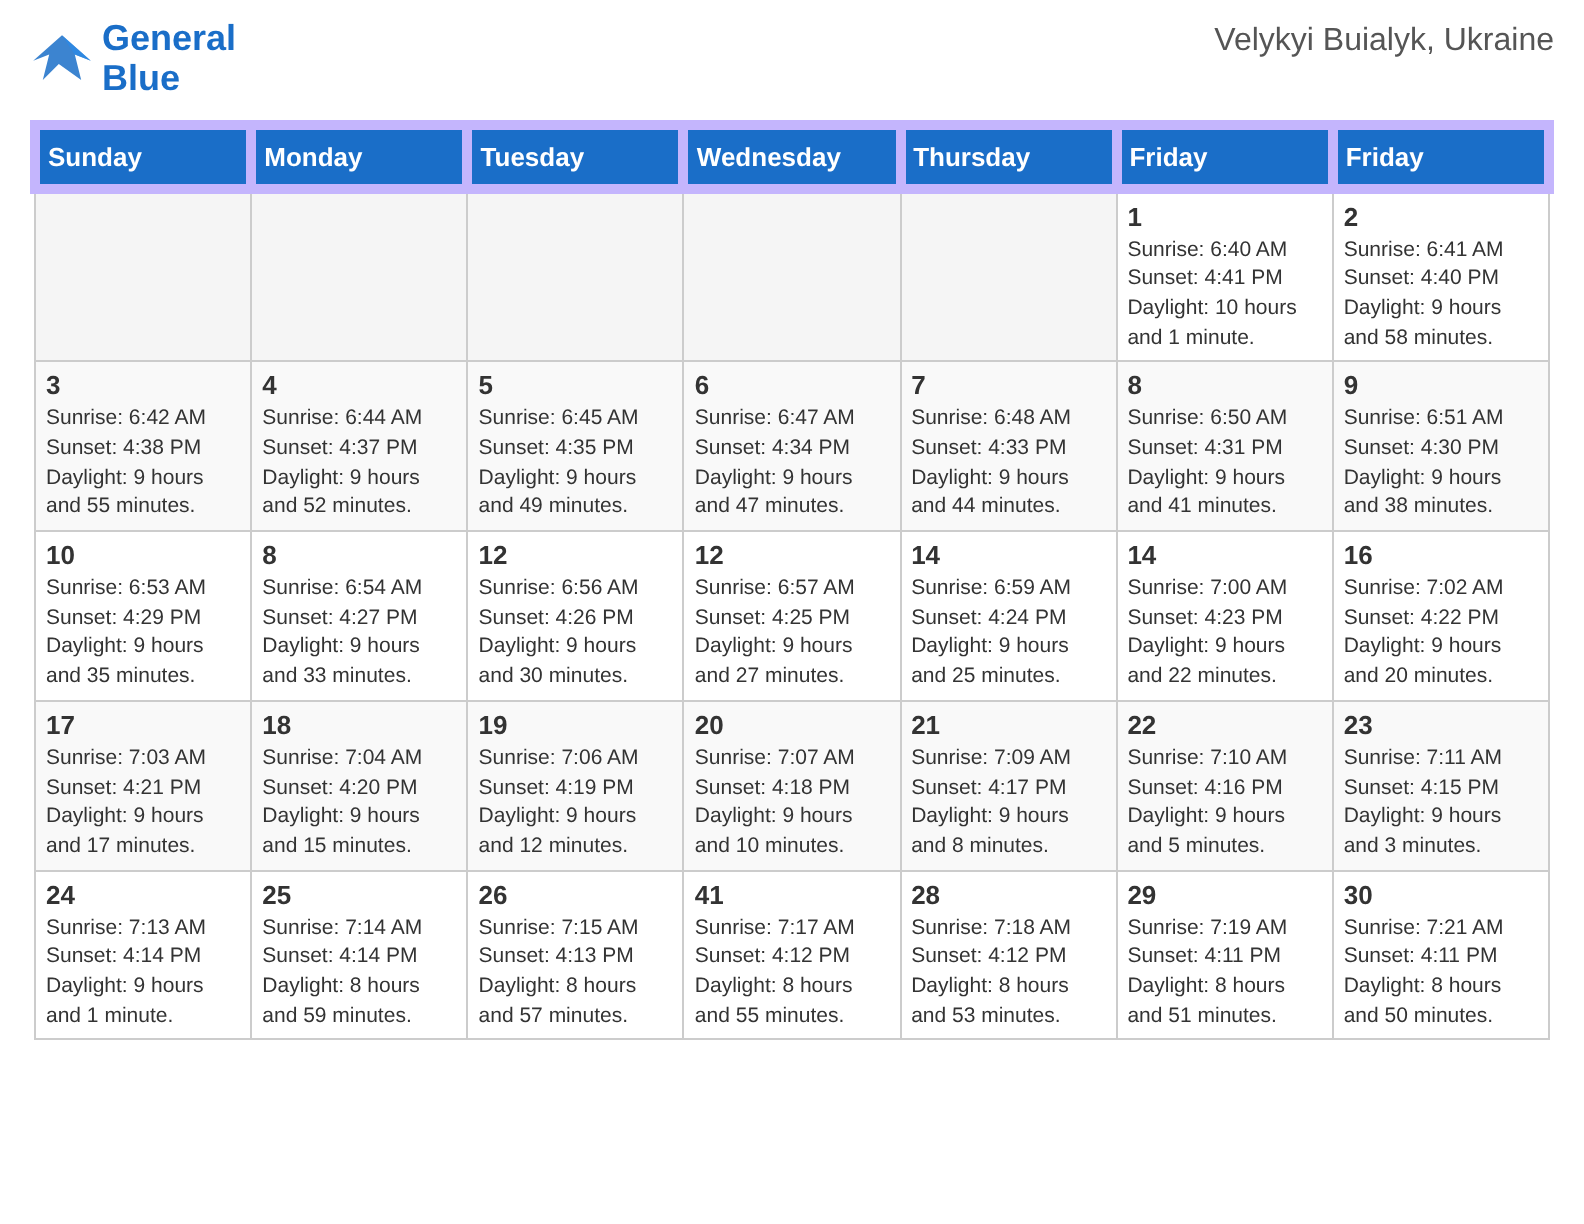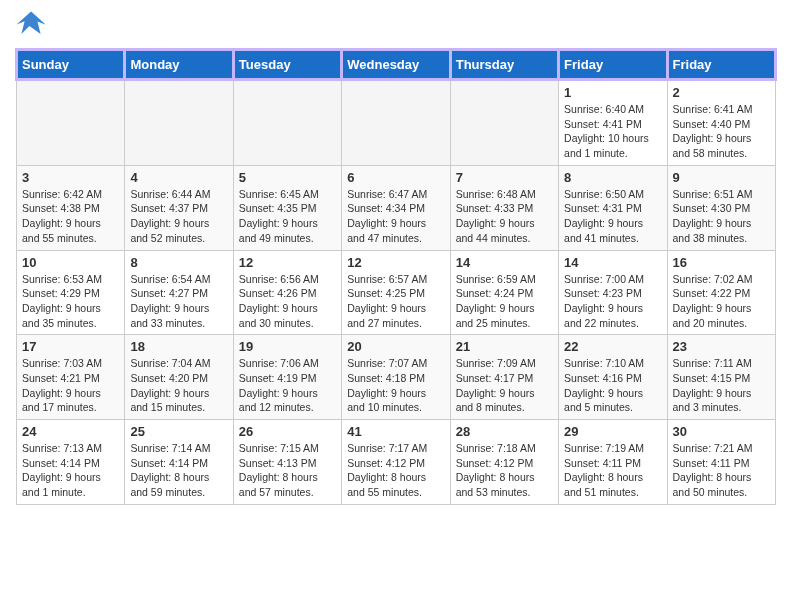--- a/index.html
+++ b/index.html
@@ -7,39 +7,44 @@
     .container { padding: 10px 15px; }
     .header { display: flex; justify-content: space-between; align-items: flex-start; margin-bottom: 10px; }
     .logo { display: flex; align-items: center; gap: 4px; }
     .logo-text { font-size: 18px; font-weight: bold; color: #333; line-height: 1.1; }
     .logo-text span { color: #1a6ec8; }
     .logo-bird { width: 32px; height: 28px; }
     .title-block { text-align: right; }
     .month-title { font-size: 36px; font-weight: bold; color: #333; }
     .location { font-size: 16px; color: #555; margin-top: 2px; }
     .calendar { width: 100%; border-collapse: collapse; }
-    .calendar th { background: #1a6ec8; color: #fff; padding: 6px 4px; font-size: 13px; text-align: left; border: 3px solid #c4b5fd; }
+    .calendar th { background: #1a6ec8; color: #fff; padding: 6px 4px; font-size: 13px; text-align: left; border: 5px solid #c4b5fd; }
     .calendar td { border: 1px solid #ccc; vertical-align: top; padding: 4px 5px; min-height: 80px; width: 14.28%; background: #fff; }
     .calendar td.empty { background: #f5f5f5; }
     .day-num { font-size: 13px; font-weight: bold; color: #333; display: block; margin-bottom: 2px; }
     .day-info { font-size: 10.5px; color: #333; line-height: 1.4; }
     .row-shade td { background: #f9f9f9; }
   </style>
 </head>
 <body>
 
 <div class="container">
   <div class="header">
     <div class="logo">
       <svg class="logo-bird" viewBox="0 0 40 35" xmlns="http://www.w3.org/2000/svg">
         <polygon points="20,2 38,18 28,14 32,30 18,20 8,30 12,14 2,18" fill="#1a6ec8" opacity="0.85"></polygon>
         <polygon points="20,2 38,18 28,14" fill="#2a8ae8" opacity="0.7"></polygon>
       </svg>
+      <div class="logo-text">
+        <div><span>General</span></div>
+        <div><span style="color:#1a6ec8;">Blue</span></div>
+      </div>
     </div>
     <div class="title-block">
+      <div class="location">Velykyi Buialyk, Ukraine</div>
     </div>
   </div>
 
   <table class="calendar">
     <thead>
       <tr>
       <th>Sunday</th>
           <th>Monday</th>
           <th>Tuesday</th>
           <th>Wednesday</th>

